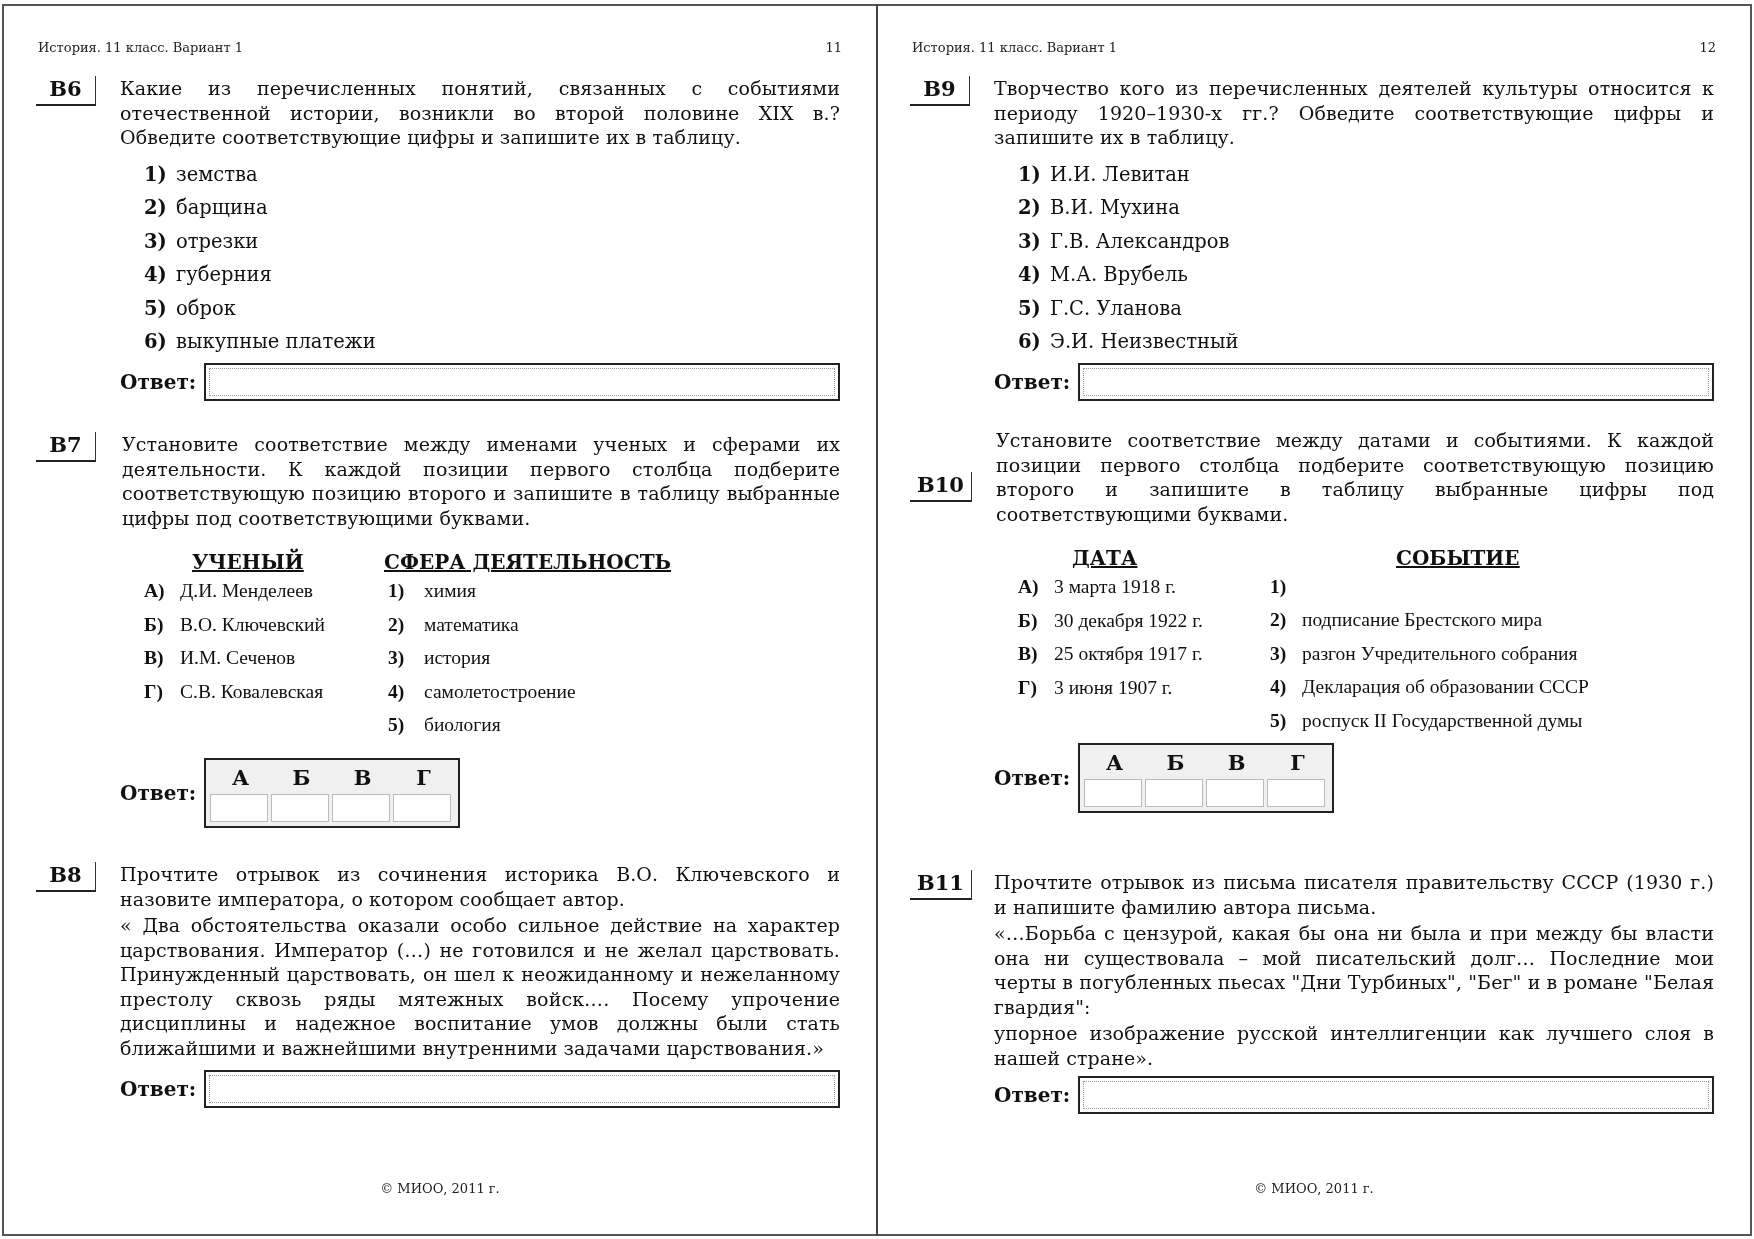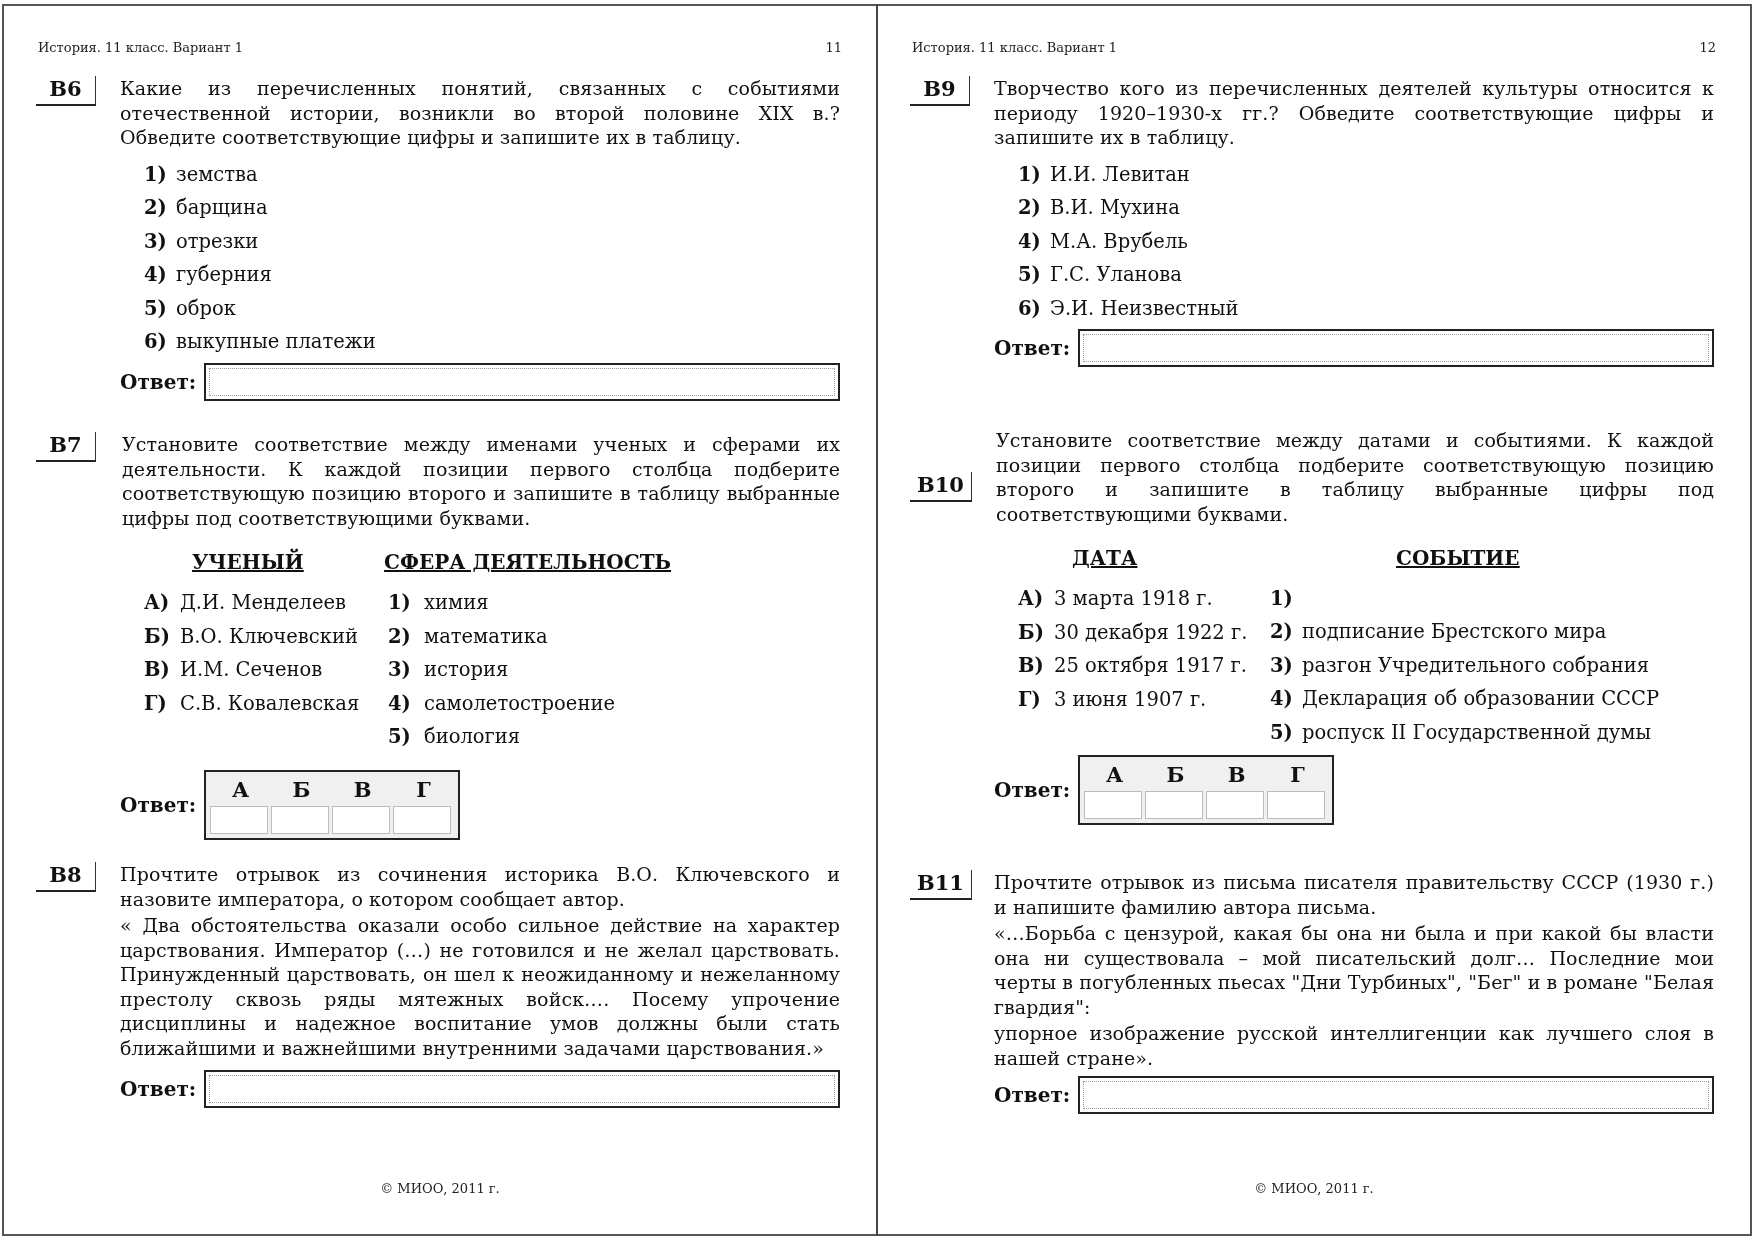--- a/index.html
+++ b/index.html
@@ -33,21 +33,21 @@
     .opt { font-size: 19.5px; line-height: 33.5px; white-space: nowrap; }
     .opt b { display: inline-block; width: 32px; font-weight: bold; }
     .answer-row { display: flex; align-items: center; margin-top: 4px; }
     .answer-label { font-weight: bold; font-size: 20px; width: 84px; }
     .answer-box {
       flex: 1; height: 38px; border: 2px solid #222; padding: 3px;
     }
     .answer-box .inner { width: 100%; height: 100%; border: 1px dotted #999; }
     .match-head { display: flex; margin-top: 20px; text-decoration: underline; }
     .match-head span { font-weight: bold; font-size: 20px; text-decoration: underline; }
-    .match { display: flex; margin-top: 12px; }
+    .match { display: flex; margin-top: 0; font-family: Liberation Serif, serif; }
     .match .col { }
     .match .row { font-size: 19.5px; line-height: 33.5px; white-space: nowrap; }
     .match .row b { display: inline-block; width: 36px; font-weight: bold; }
     .match .row2 { font-size: 19.5px; line-height: 21px; padding: 6px 0; }
     .grid-answer { display: flex; align-items: center; margin-top: 16px; }
     .grid {
       border: 2px solid #222; background: #f0f0f0; padding: 2px 4px 4px 4px;
       display: flex; flex-direction: column;
     }
     .grid .letters { display: flex; }
@@ -157,20 +157,21 @@
     <span>12</span>
   </div>
 
   <div class="task" style="top:72px;">
     <div class="task-num">B9</div>
     <div class="task-body">
       <p class="para">Творчество кого из перечисленных деятелей культуры относится к периоду 1920–1930-х гг.? Обведите соответствующие цифры и запишите их в таблицу.</p>
       <div class="opts">
         <div class="opt"><b>1)</b><span>И.И. Левитан</span></div>
         <div class="opt"><b>2)</b><span>В.И. Мухина</span></div>
+        <div class="opt"><b>3)</b><span>Г.В. Александров</span></div>
         <div class="opt"><b>4)</b><span>М.А. Врубель</span></div>
         <div class="opt"><b>5)</b><span>Г.С. Уланова</span></div>
         <div class="opt"><b>6)</b><span>Э.И. Неизвестный</span></div>
       </div>
     </div>
     <div class="answer-row" style="margin-left:84px;">
       <span class="answer-label">Ответ:</span>
       <div class="answer-box">
           <div class="inner"></div>
         </div>
@@ -219,21 +220,21 @@
           <span></span>
         </div>
       </div>
     </div>
   </div>
 
   <div class="task" style="top:866px;">
     <div class="task-num" style="width:62px;">B11</div>
     <div class="task-body">
       <p class="para">Прочтите отрывок из письма писателя правительству СССР (1930 г.) и напишите фамилию автора письма.</p>
-      <p class="para" style="margin-top:2px;">«…Борьба с цензурой, какая бы она ни была и при какой бы власти она ни существовала – мой писательский долг… Последние мои черты в погубленных пьесах "Дни Турбиных", "Бег" и в романе "Белая гвардия":</p>
+      <p class="para" style="margin-top:2px;">«…Борьба с цензурой, какая бы она ни была и при между бы власти она ни существовала – мой писательский долг… Последние мои черты в погубленных пьесах "Дни Турбиных", "Бег" и в романе "Белая гвардия":</p>
       <p class="para" style="margin-top:2px;">упорное изображение русской интеллигенции как лучшего слоя в нашей стране».</p>
     </div>
     <div class="answer-row" style="margin-left:84px; margin-top:6px;">
       <span class="answer-label">Ответ:</span>
       <div class="answer-box">
           <div class="inner"></div>
         </div>
     </div>
   </div>
 

